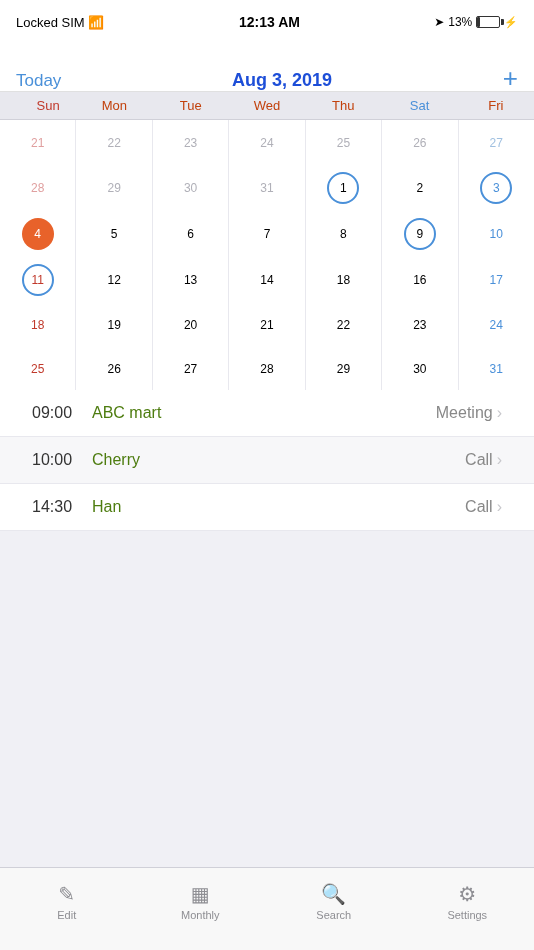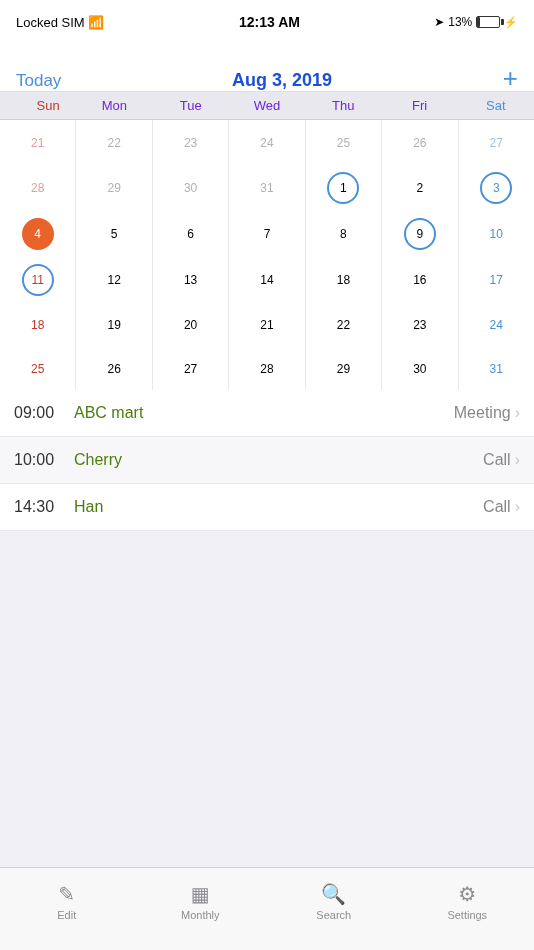--- a/index.html
+++ b/index.html
@@ -75,21 +75,21 @@
       display: grid;
       grid-template-columns: repeat(7, 1fr);
       background: #e8e8ee;
       border-bottom: 1px solid #d0d0d8;
     }
     .day-header {
       text-align: center;
       padding: 6px 0;
       font-size: 13px;
       font-weight: 500;
-      color: #6d28d9;
+      color: #c2410c;
     }
     .day-header.sun { color: #c0392b; padding-left: 20px; }
     .day-header.sat { color: #4a90d9; }
 
     
     .calendar-grid {
       display: grid;
       grid-template-columns: repeat(7, 1fr);
       background: #e8e8ee;
       gap: 1px;
@@ -142,21 +142,21 @@
 
     
     .events-list {
       flex: 1;
       background: #f0f0f5;
     }
     .event-item {
       display: flex;
       align-items: center;
       background: #fff;
-      padding: 14px 14px;
+      padding: 14px 32px;
       border-bottom: 1px solid #e8e8ee;
     }
     .event-item:nth-child(even) {
       background: #f7f7f9;
     }
     .event-time {
       font-size: 16px;
       color: #333;
       width: 60px;
       flex-shrink: 0;
@@ -234,22 +234,22 @@
 </div>
 
 <div class="calendar">
 
   <div class="day-headers">
     <div class="day-header sun">Sun</div>
     <div class="day-header">Mon</div>
     <div class="day-header">Tue</div>
     <div class="day-header">Wed</div>
     <div class="day-header">Thu</div>
+    <div class="day-header sat">Sat</div>
     <div class="day-header">Fri</div>
-    <div class="day-header sat">Sat</div>
   </div>
 
   <div class="calendar-grid">
     <div class="cal-cell other-month sun">
         <span class="day-num">21</span>
       </div>
     <div class="cal-cell other-month">
         <span class="day-num">22</span>
       </div>
     <div class="cal-cell other-month">

